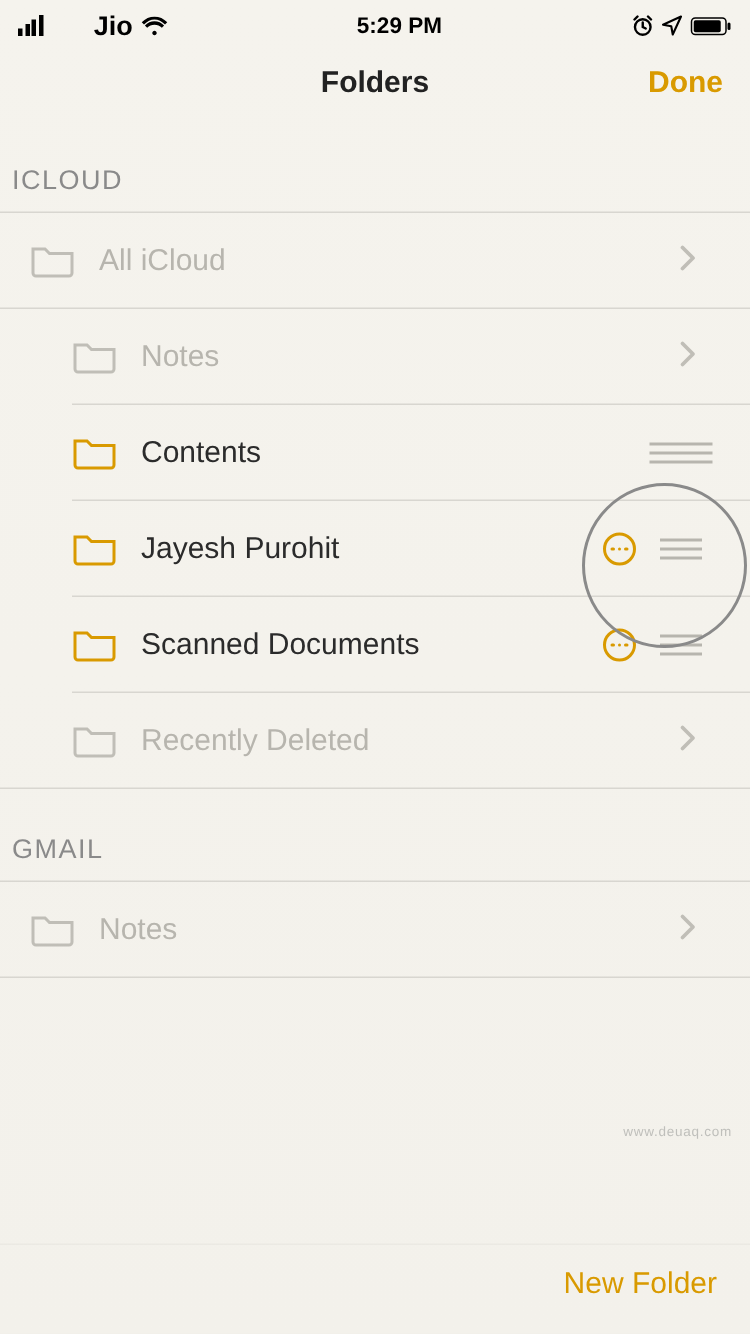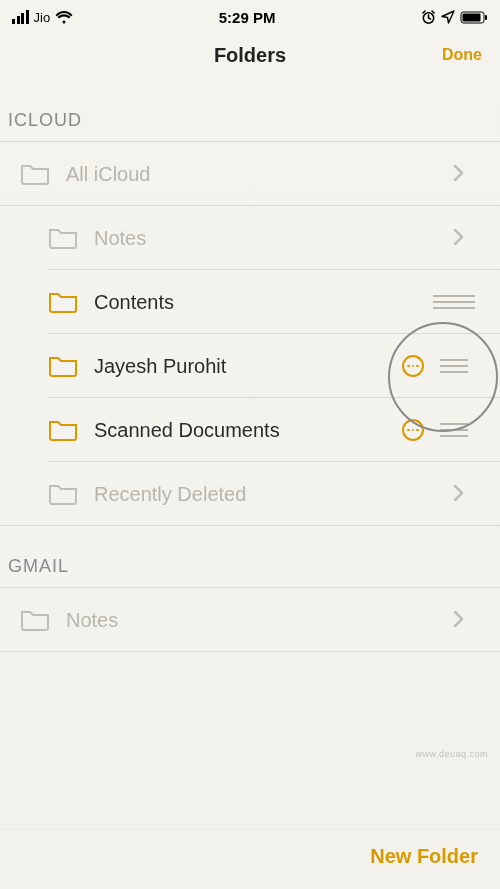--- a/index.html
+++ b/index.html
@@ -30,35 +30,35 @@
       color: #000;
     }
     .status-left, .status-right { display: flex; align-items: center; gap: 5px; }
     .status-center { font-size: 15px; font-weight: 600; }
     .signal-bars { display: flex; align-items: flex-end; gap: 1.5px; }
     .signal-bars span { width: 3px; background: #000; display: inline-block; }
     .signal-bars span:nth-child(1){height:5px;}
     .signal-bars span:nth-child(2){height:8px;}
     .signal-bars span:nth-child(3){height:11px;}
     .signal-bars span:nth-child(4){height:14px;}
-    .carrier { font-size: 13px; font-weight: 400; }
+    .carrier { font-size: 18px; font-weight: 700; margin-left: 29px; }
     .wifi-icon svg, .alarm-icon svg, .location-icon svg, .battery-icon svg { display:block; }
     
     .nav-bar {
       height: 50px;
       position: relative;
       display: flex;
       align-items: center;
       justify-content: center;
     }
     .nav-title { font-size: 20px; font-weight: 700; color: #222; }
     .nav-done {
       position: absolute;
       right: 18px;
-      font-size: 16px;
+      font-size: 20px;
       font-weight: 600;
       color: #d99a00;
     }
     
     .section-header {
       padding: 30px 20px 10px 8px;
       font-size: 18px;
       letter-spacing: 1px;
       color: #8a8a8a;
       border-bottom: 1px solid #d8d6d0;
@@ -108,21 +108,21 @@
     
     .bottom-bar {
       margin-top: auto;
       height: 60px;
       display: flex;
       align-items: center;
       justify-content: flex-end;
       padding: 0 22px 6px 22px;
       font-size: 20px;
       color: #d99a00;
-      font-weight: 700;
+      font-weight: 400;
       border-top: 1px solid rgba(0,0,0,0.03);
     }
     .content-wrap { position: relative; flex:1; overflow:hidden; }
     .watermark {
       position: absolute;
       right: 12px;
       bottom: 70px;
       font-size: 9px;
       color: #bfbfbb;
       letter-spacing: 0.5px;

